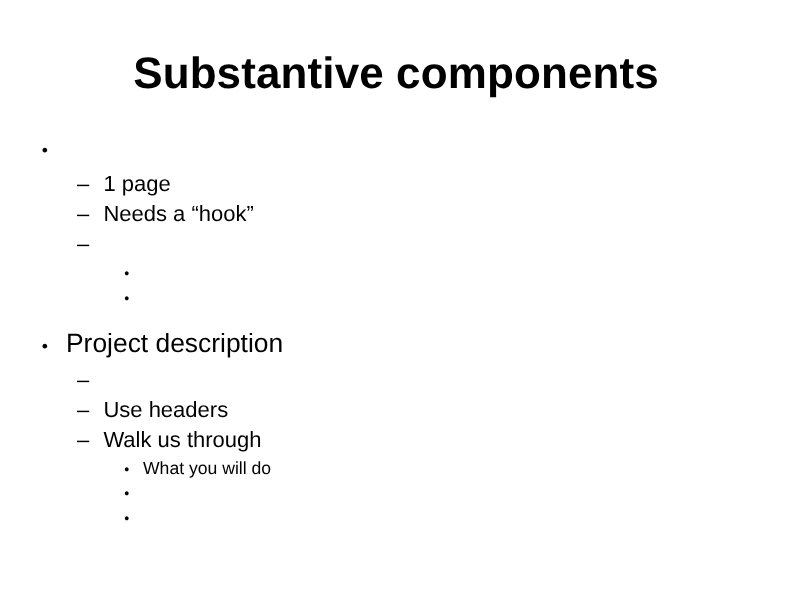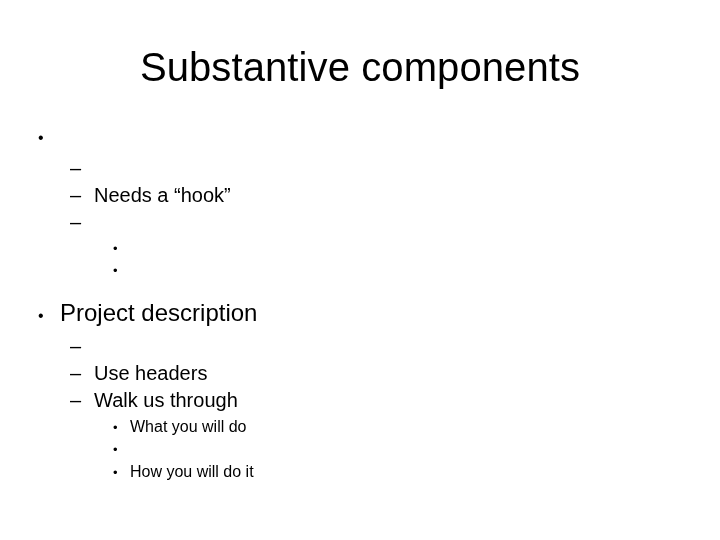--- a/index.html
+++ b/index.html
@@ -20,21 +20,21 @@
     height: 540px;
     background: #ffffff;
   }
   .slide-title {
     position: absolute;
     left: 0;
     top: 44px;
     width: 720px;
     text-align: center;
     font-size: 40px;
-    font-weight: 400;
+    font-weight: 700;
     line-height: 46px;
     letter-spacing: 0.1px;
     color: #000000;
     white-space: nowrap;
   }
   .body-area {
     position: absolute;
     left: 0;
     top: 123px;
     width: 720px;
@@ -99,20 +99,21 @@
   <div class="slide-title">Substantive components</div>
 
   <div class="body-area">
 
     <div class="bullet-row lvl1">
       <span class="marker">•</span>
     </div>
 
     <div class="bullet-row lvl2 gap-before-sub">
       <span class="marker">–</span>
+      <span class="label">1 page</span>
     </div>
 
     <div class="bullet-row lvl2">
       <span class="marker">–</span>
       <span class="label">Needs a “hook”</span>
     </div>
 
     <div class="bullet-row lvl2">
       <span class="marker">–</span>
     </div>
@@ -148,17 +149,16 @@
       <span class="marker">•</span>
       <span class="label">What you will do</span>
     </div>
 
     <div class="bullet-row lvl3">
       <span class="marker">•</span>
     </div>
 
     <div class="bullet-row lvl3">
       <span class="marker">•</span>
-      <span class="label">How you will do it</span>
     </div>
 
   </div>
 </div>
 
 </body></html>

